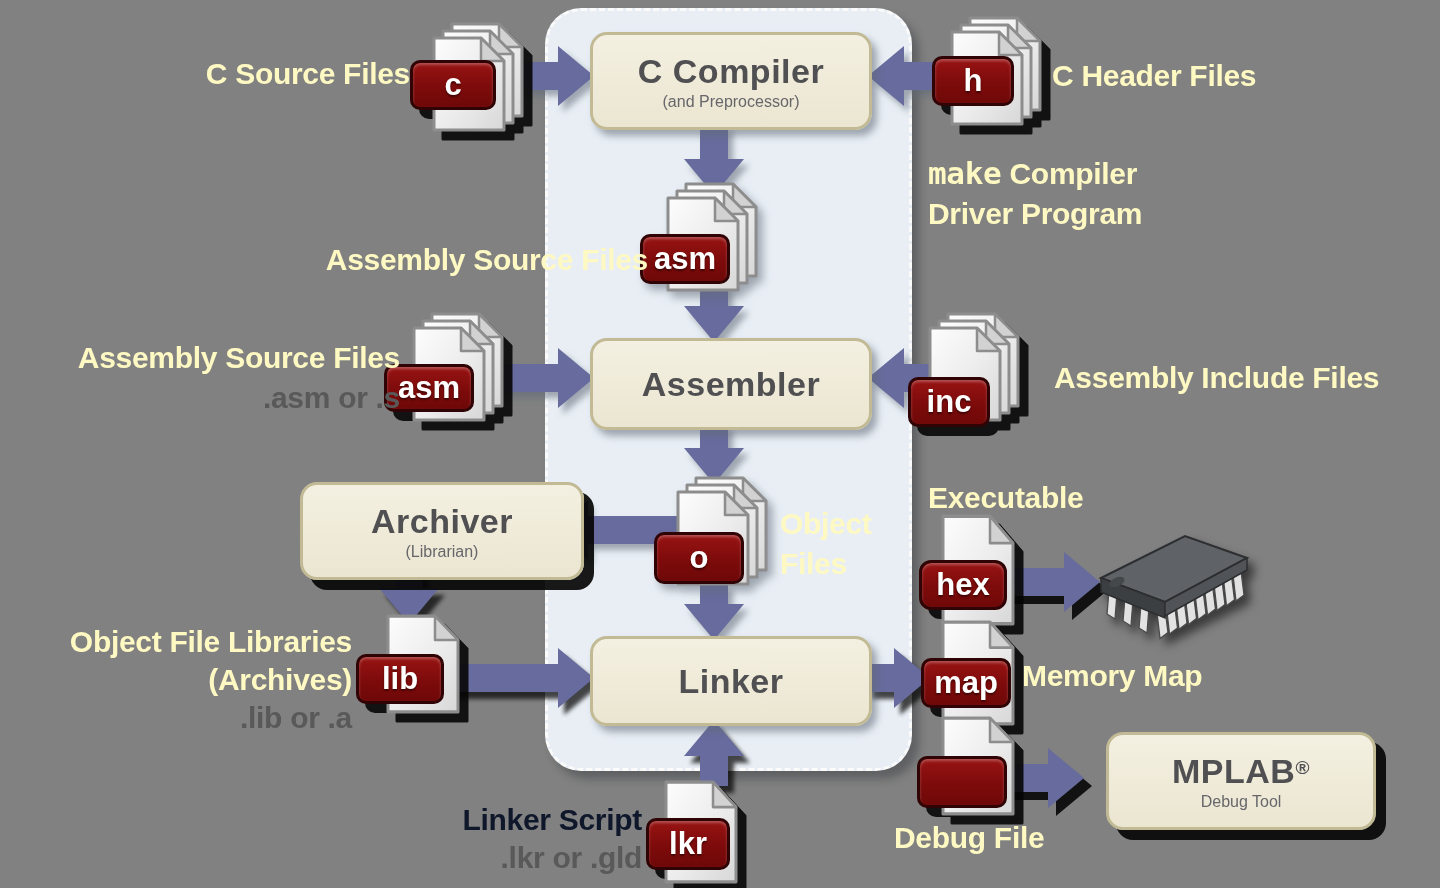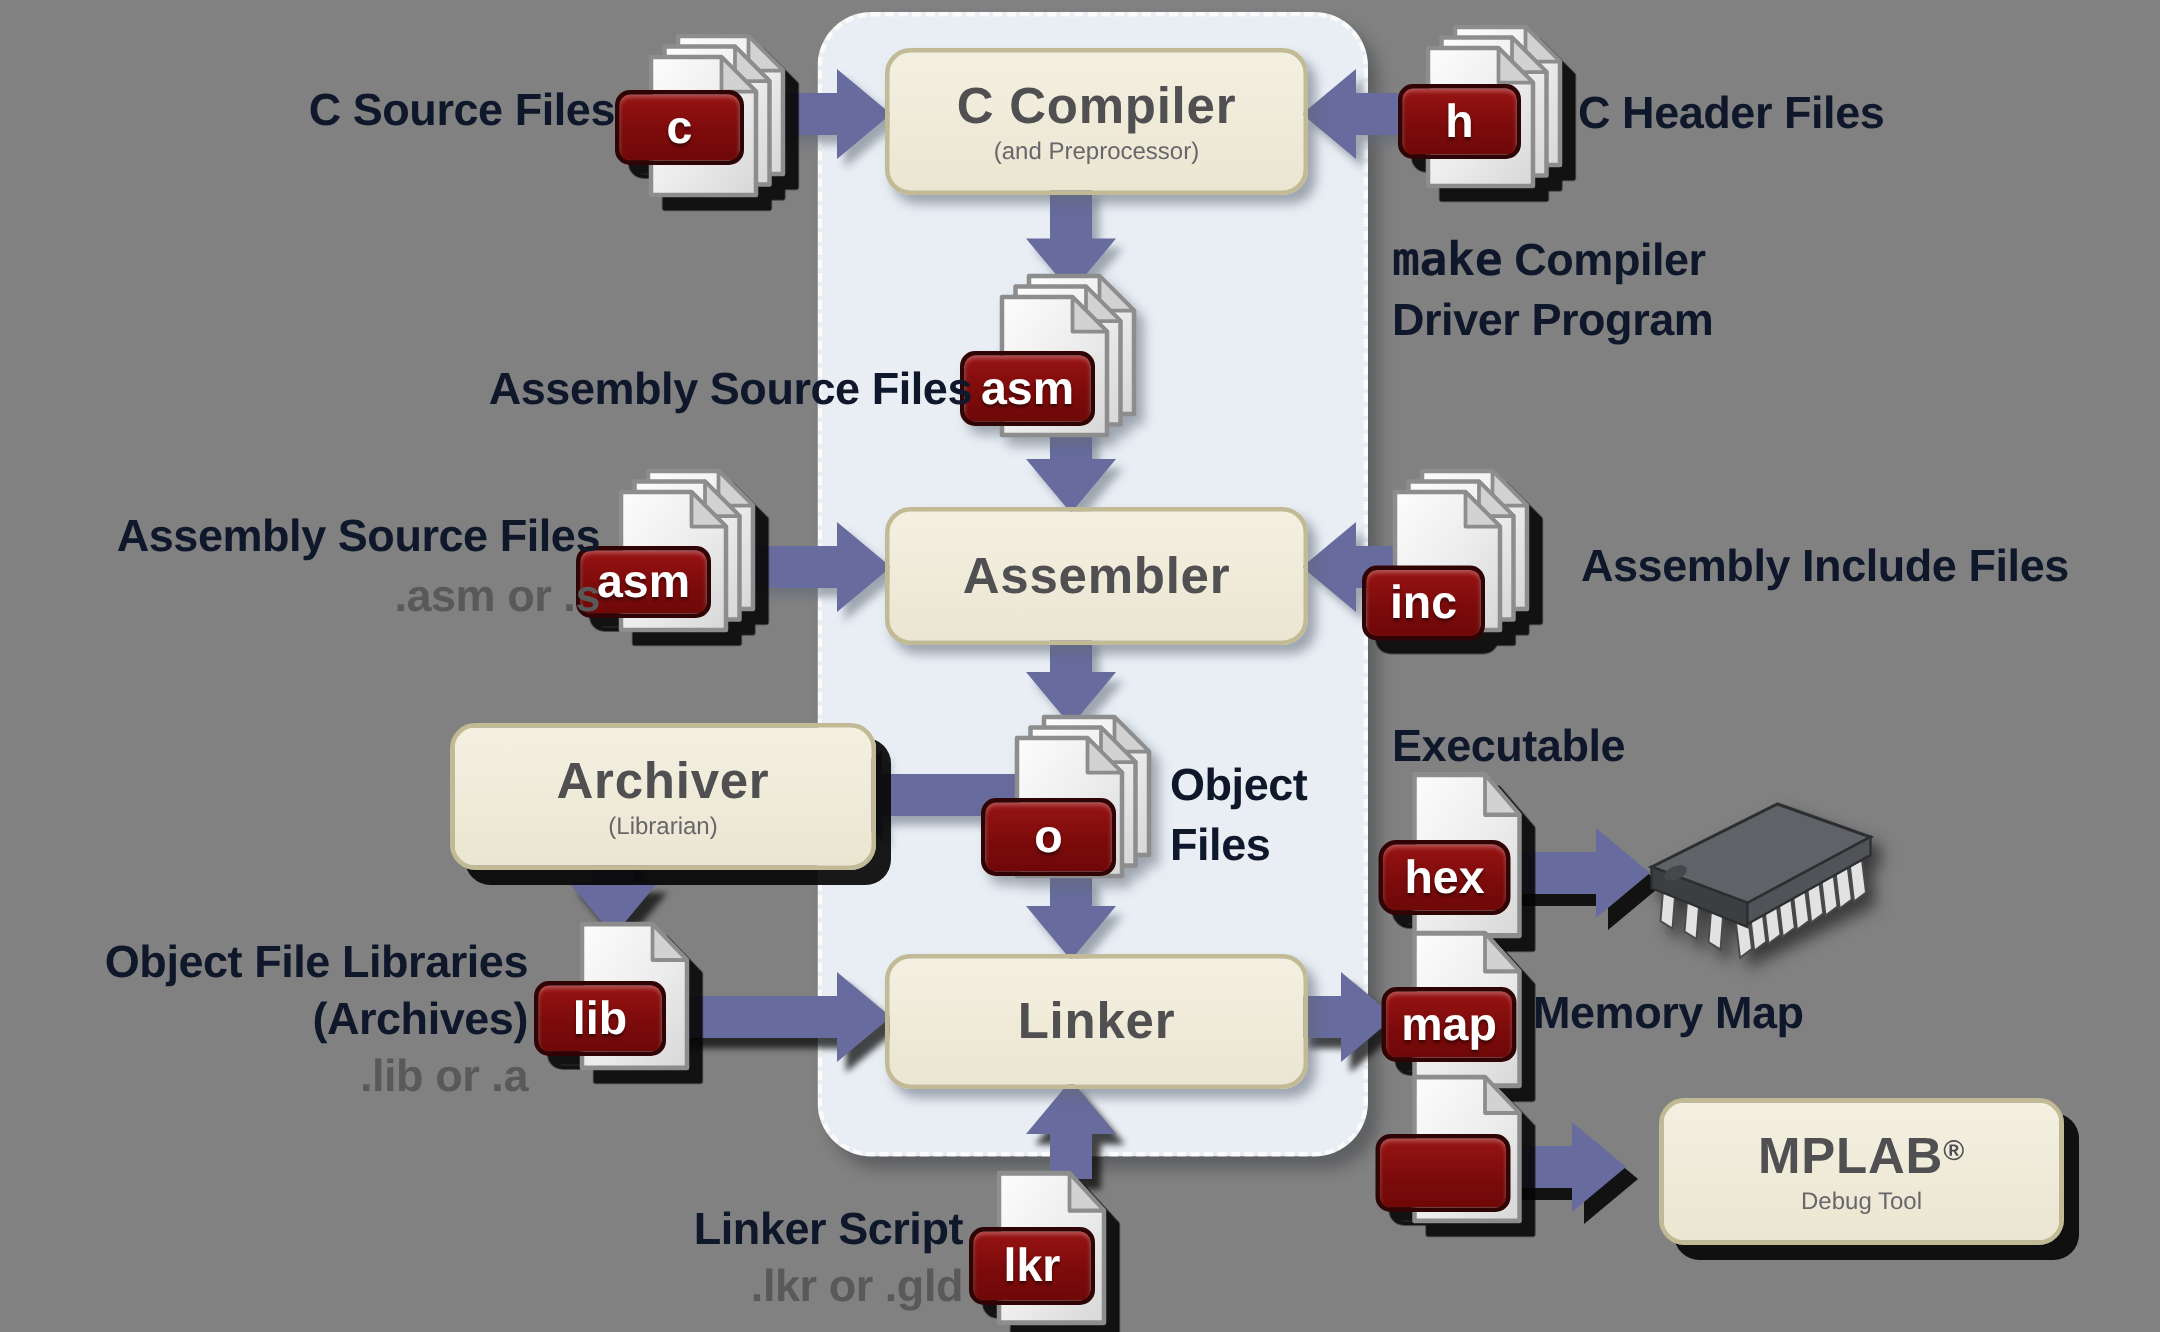--- a/index.html
+++ b/index.html
@@ -28,21 +28,21 @@
   .file{position:absolute;}
   .file.hard{filter:drop-shadow(9px 9px 0 rgba(6,6,6,.9));}
   .file.soft{filter:drop-shadow(5px 6px 4px rgba(96,106,120,.55));}
   .pg{position:absolute;}
   .badge{position:absolute;display:flex;align-items:center;justify-content:center;
          background:linear-gradient(180deg,#981313 0%,#7d0b0b 55%,#6f0808 100%);
          border:3px solid #300404;border-radius:10px;color:#fff;font-weight:bold;
          font-size:31px;box-shadow:inset 0 2px 3px rgba(255,255,255,.28);
          text-shadow:0 2px 2px rgba(0,0,0,.45);}
   
-  .lbl{position:absolute;font-weight:bold;font-size:30px;color:#0f172a;line-height:35px;
+  .lbl{position:absolute;font-weight:bold;font-size:30px;color:#fef9c3;line-height:35px;
        white-space:nowrap;letter-spacing:-.3px;}
   .lbl.gray{color:#595959;}
   .lbl.dim{color:#0f172a;}
   .lbl.ra{text-align:right;}
   .mono{font-family:"DejaVu Sans Mono","Liberation Mono",monospace;font-size:31px;}
   .chip{position:absolute;filter:drop-shadow(6px 7px 5px rgba(0,0,0,.55));}
 </style>
 </head>
 <body>
 
@@ -321,14 +321,15 @@
   <div class="lbl" style="left:1054px;top:360px;">Assembly Include Files</div>
   <div class="lbl" style="left:780px;top:506px;">Object</div>
   <div class="lbl" style="left:780px;top:546px;">Files</div>
   <div class="lbl" style="left:928px;top:480px;">Executable</div>
   <div class="lbl ra" style="left:20px;top:624px;width:332px;">Object File Libraries</div>
   <div class="lbl ra" style="left:20px;top:662px;width:332px;">(Archives)</div>
   <div class="lbl ra gray" style="left:20px;top:700px;width:332px;">.lib or .a</div>
   <div class="lbl" style="left:1022px;top:658px;">Memory Map</div>
   <div class="lbl ra dim" style="left:380px;top:802px;width:262px;">Linker Script</div>
   <div class="lbl ra gray" style="left:380px;top:840px;width:262px;">.lkr or .gld</div>
+  <div class="lbl" style="left:894px;top:820px;">Debug File</div>
 
 </div>
 
 </body></html>

